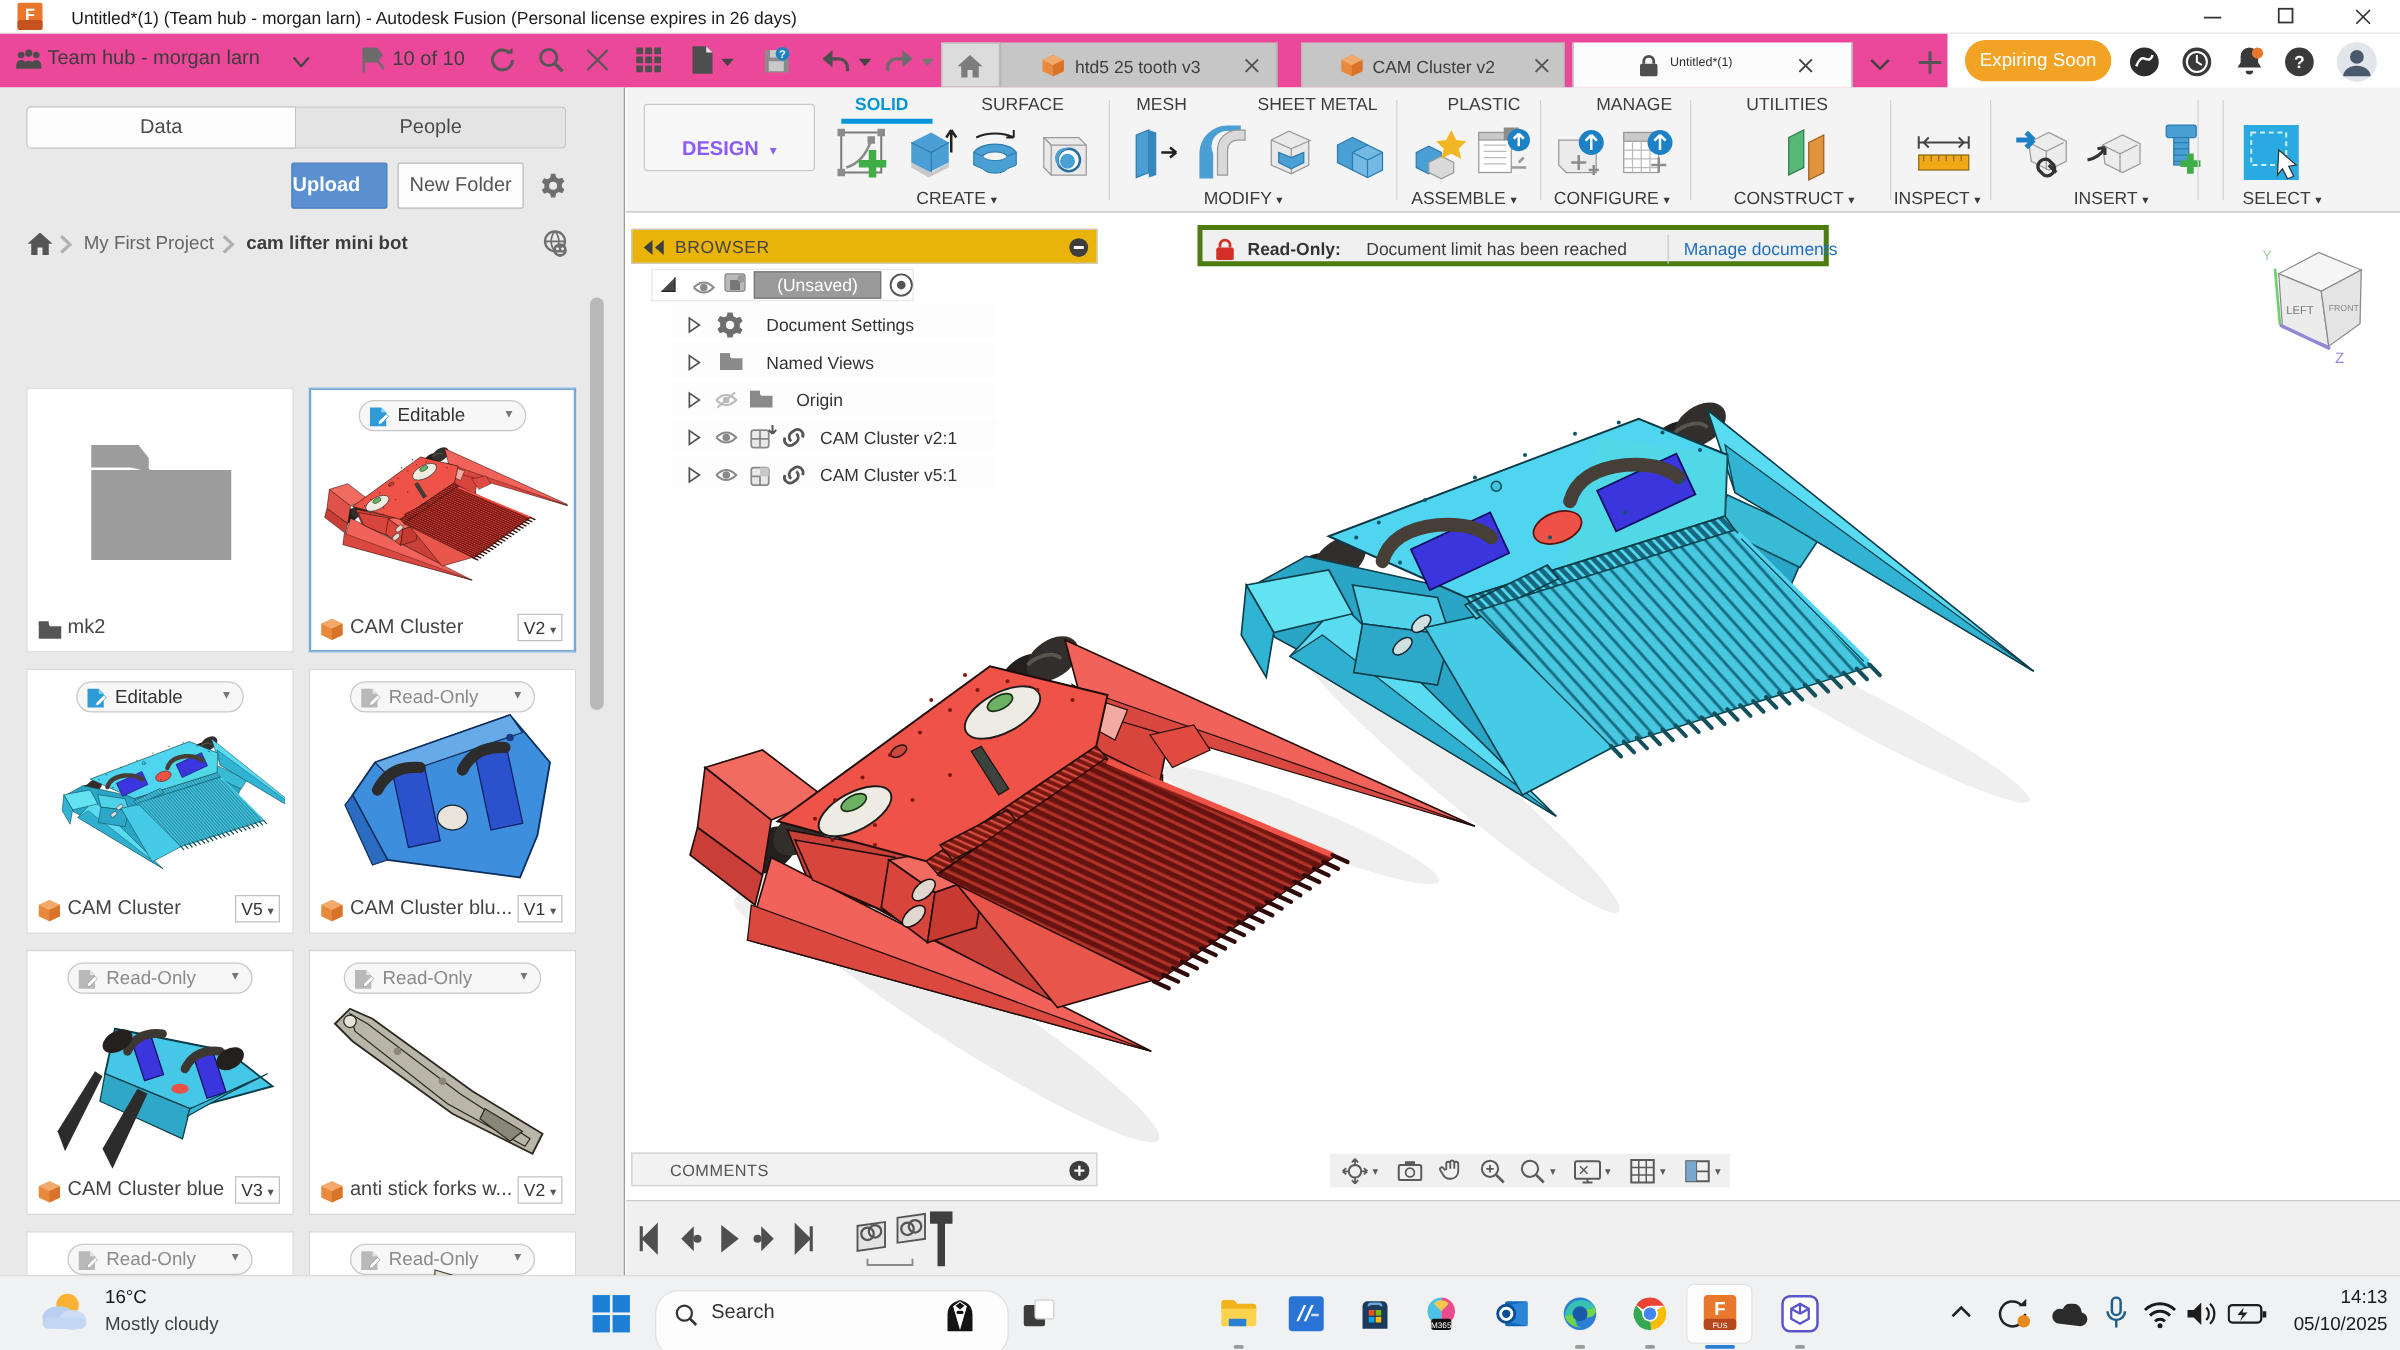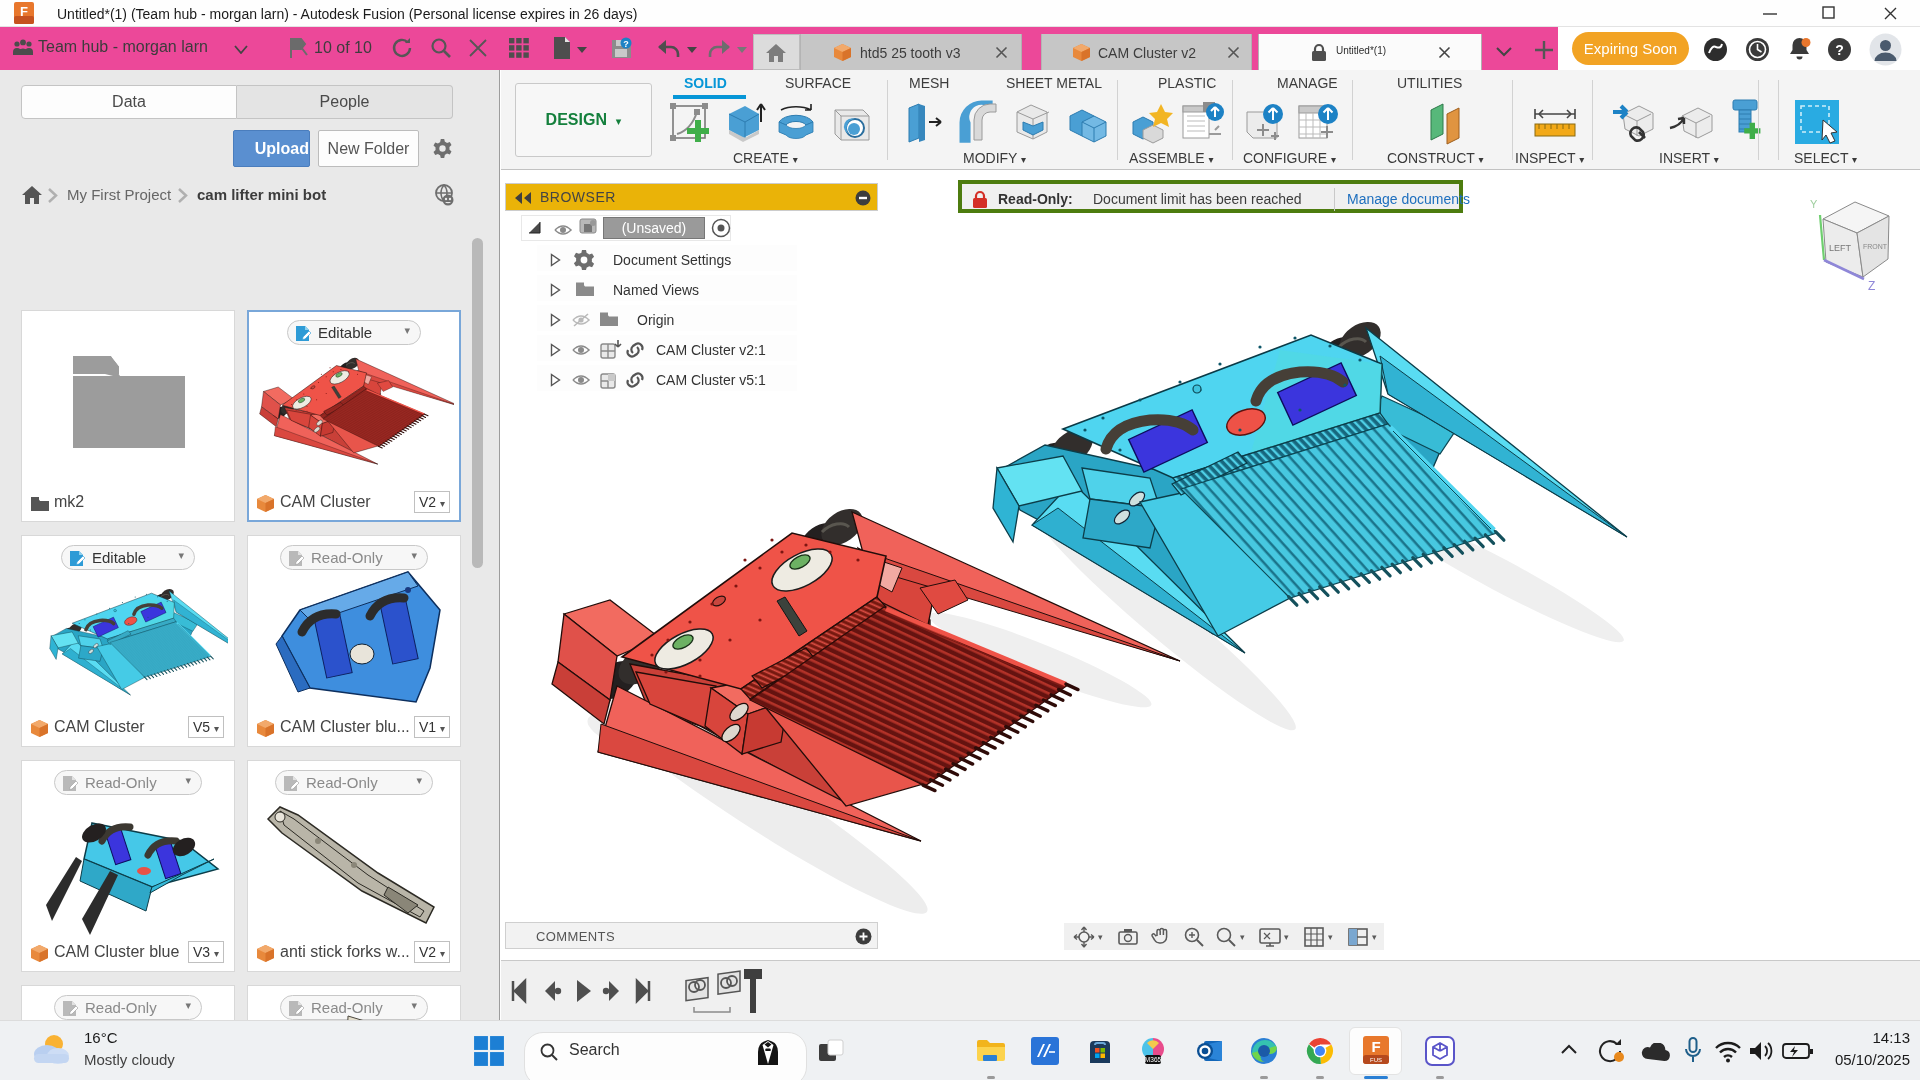--- a/index.html
+++ b/index.html
@@ -14,34 +14,34 @@
 
 #appbar { position:absolute; left:0; top:27px; width:1558px; height:43px; background:#ec4899; }
 #appbar .hubtxt { position:absolute; left:38px; top:11px; font-size:16px; color:#3c3c3c; }
 .tab { position:absolute; top:7px; height:36px; background:#c6c6c6; border-left:1px solid #b4b4b4; border-right:1px solid #b0b0b0; font-size:14px; color:#3d3d3d; }
 .tab.active { background:#fbfbfb; }
 #expiring { position:absolute; left:1572px; top:5px; width:117px; height:33px; background:#f2a324; border-radius:17px; color:#fff; font-size:15px; text-align:center; line-height:33px; }
 
 
 #leftpanel { position:absolute; left:0; top:70px; width:500px; height:950px; background:#e9e9e9; border-right:1px solid #9d9d9d; }
 .seg { position:absolute; top:15px; height:34px; width:216px; border:1px solid #c4c4c4; font-size:16px; color:#4a4a4a; text-align:center; line-height:32px; background:#e4e4e4; }
-#btn-upload { position:absolute; left:233px; top:60px; width:77px; height:37px; background:#5a8fd0; border:1px solid #4a7dbd; border-radius:2px; color:#fff; font-weight:bold; font-size:16px; text-align:right; line-height:35px; }
+#btn-upload { position:absolute; left:233px; top:60px; width:77px; height:37px; background:#5a8fd0; border:1px solid #4a7dbd; border-radius:2px; color:#fff; font-weight:bold; font-size:16px; text-align:left; line-height:35px; }
 #btn-newfolder { position:absolute; left:318px; top:60px; width:101px; height:37px; background:#fdfdfd; border:1px solid #bcbcbc; border-radius:2px; color:#555; font-size:16px; text-align:center; line-height:35px; }
 #breadcrumb { position:absolute; left:20px; top:116px; width:460px; height:22px; font-size:15px; color:#666; }
 .card { position:absolute; width:214px; height:212px; background:#fff; border:1px solid #d8d8d8; }
 .card.sel { border:1px solid #79a7d9; box-shadow:0 0 0 1px #79a7d9 inset; }
 .pill { position:absolute; top:9px; height:25px; border:1px solid #c8c8c8; border-radius:13px; background:#f7f7f7; font-size:15px; color:#333; }
 .pill.ro { color:#8a8a8a; }
 .cardname { position:absolute; left:32px; bottom:10px; font-size:16px; color:#444; white-space:nowrap; }
 .vbox { position:absolute; right:10px; bottom:8px; width:36px; height:22px; border:1px solid #c0c0c0; background:#fff; font-size:14px; color:#333; text-align:center; line-height:20px; }
 #lscroll { position:absolute; left:472px; top:168px; width:11px; height:330px; background:#b9b9b9; border-radius:6px; }
 
 
 #ribbon { position:absolute; left:501px; top:70px; width:1419px; height:100px; background:#f4f4f4; border-bottom:1px solid #c2c2c2; }
-#designbox { position:absolute; left:14px; top:13px; width:137px; height:74px; background:#f7f7f7; border:1px solid #c9c9c9; border-radius:3px; font-size:16px; font-weight:bold; color:#15803d; text-align:center; line-height:72px; }
+#designbox { position:absolute; left:14px; top:13px; width:137px; height:54px; background:#f7f7f7; border:1px solid #c9c9c9; border-radius:3px; font-size:16px; font-weight:bold; color:#8b5cf6; text-align:center; line-height:72px; }
 .rtab { position:absolute; top:5px; font-size:14px; color:#3c3c3c; }
 .rtab.active { color:#0696d7; font-weight:bold; }
 #solidline { position:absolute; left:172px; top:24px; width:74px; height:4px; background:#0696d7; }
 .glabel { position:absolute; top:80px; font-size:14px; color:#3a3a3a; }
 .gsep { position:absolute; top:10px; width:1px; height:80px; background:#d2d2d2; }
 
 
 #viewport { position:absolute; left:501px; top:171px; width:1419px; height:789px; background:#fff; }
 #robar { position:absolute; left:457px; top:9px; width:505px; height:33px; background:#f0f0f0; border:4px solid #4d7c0f; font-size:14px; }
 #browserhead { position:absolute; left:4px; top:12px; width:373px; height:28px; background:#eab308; border:1px solid #ccc; font-size:14px; color:#444; }

